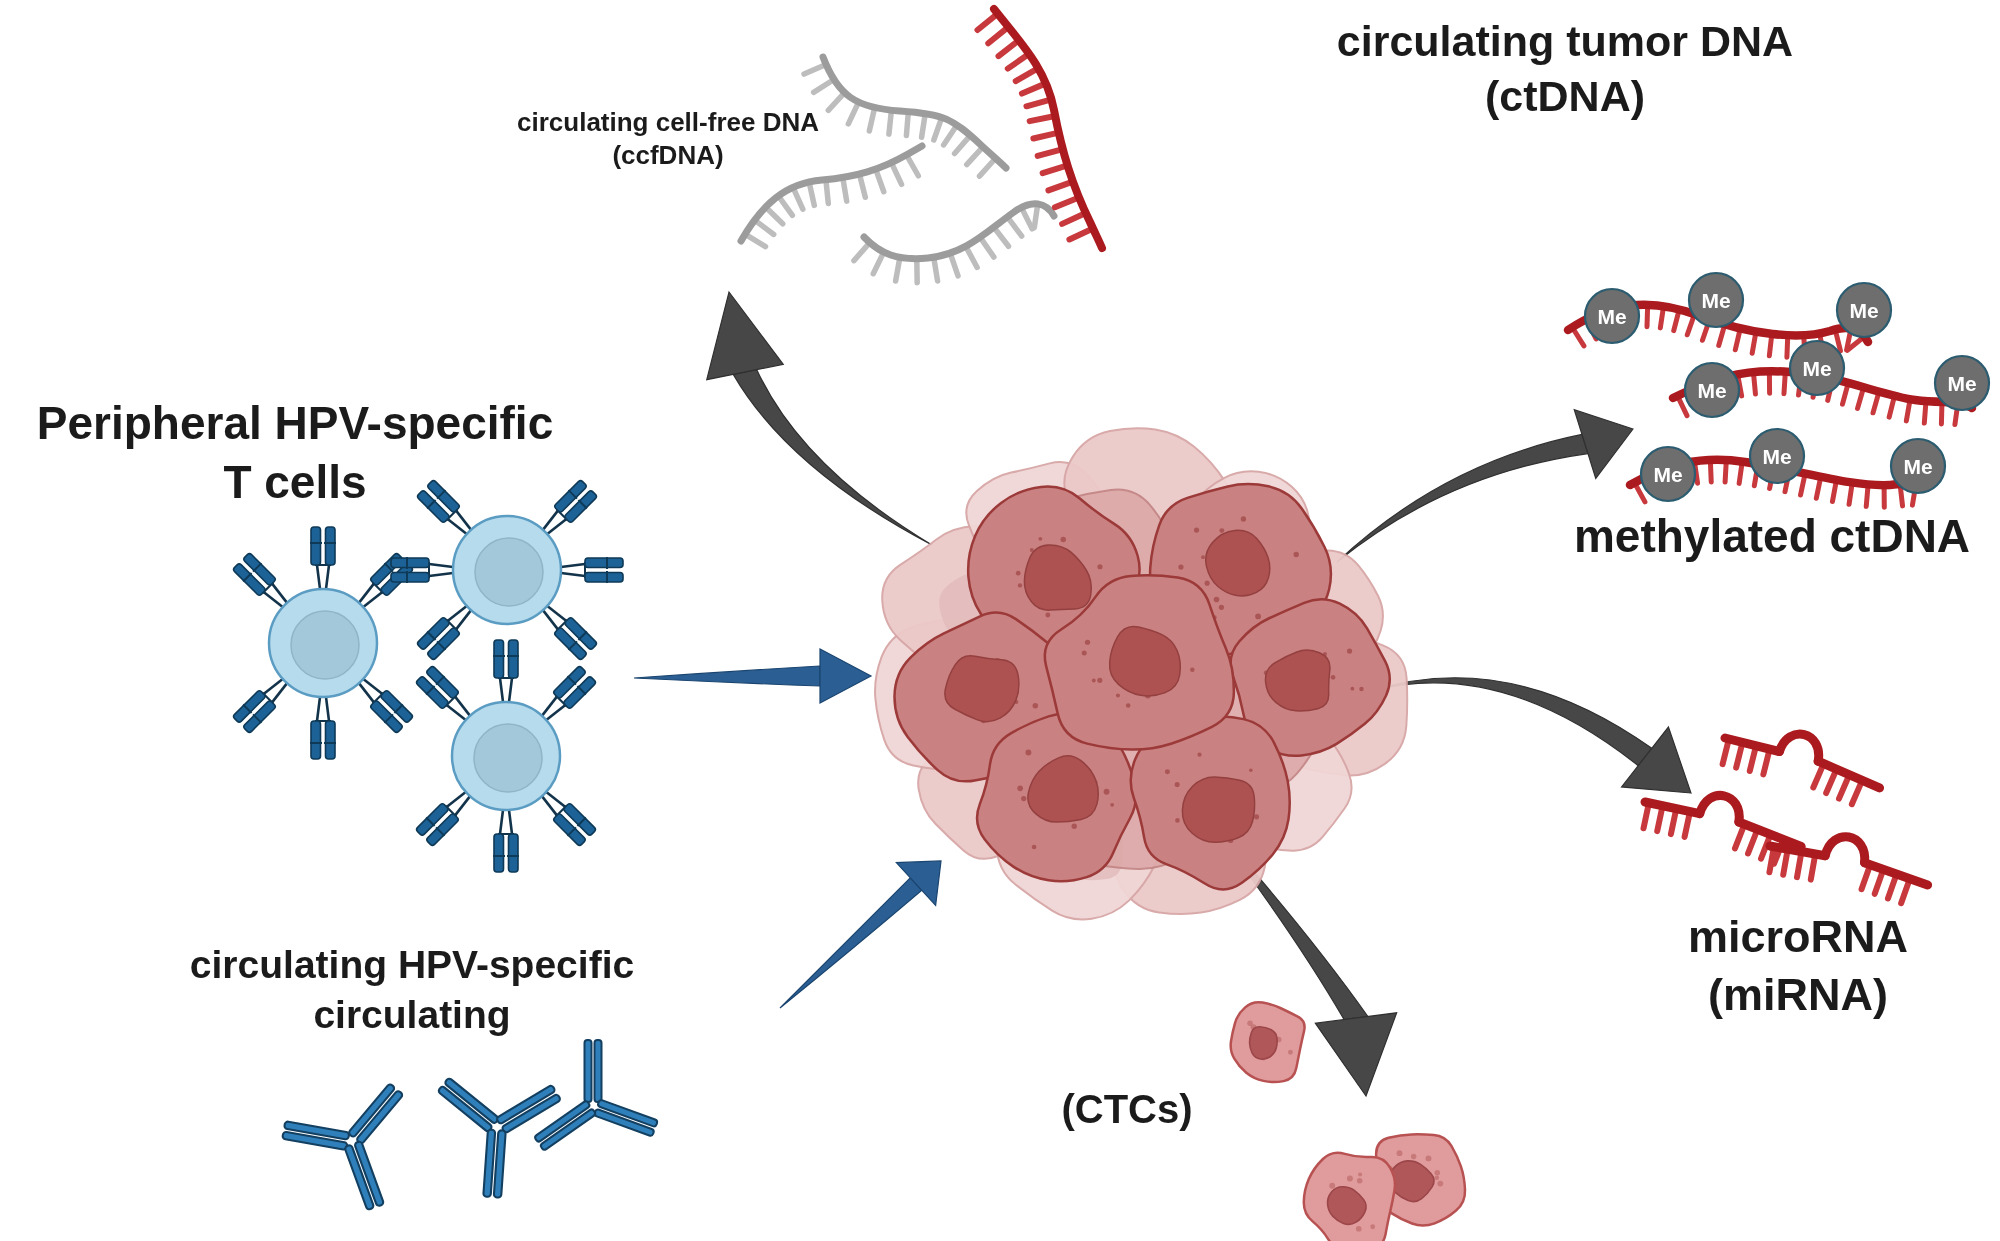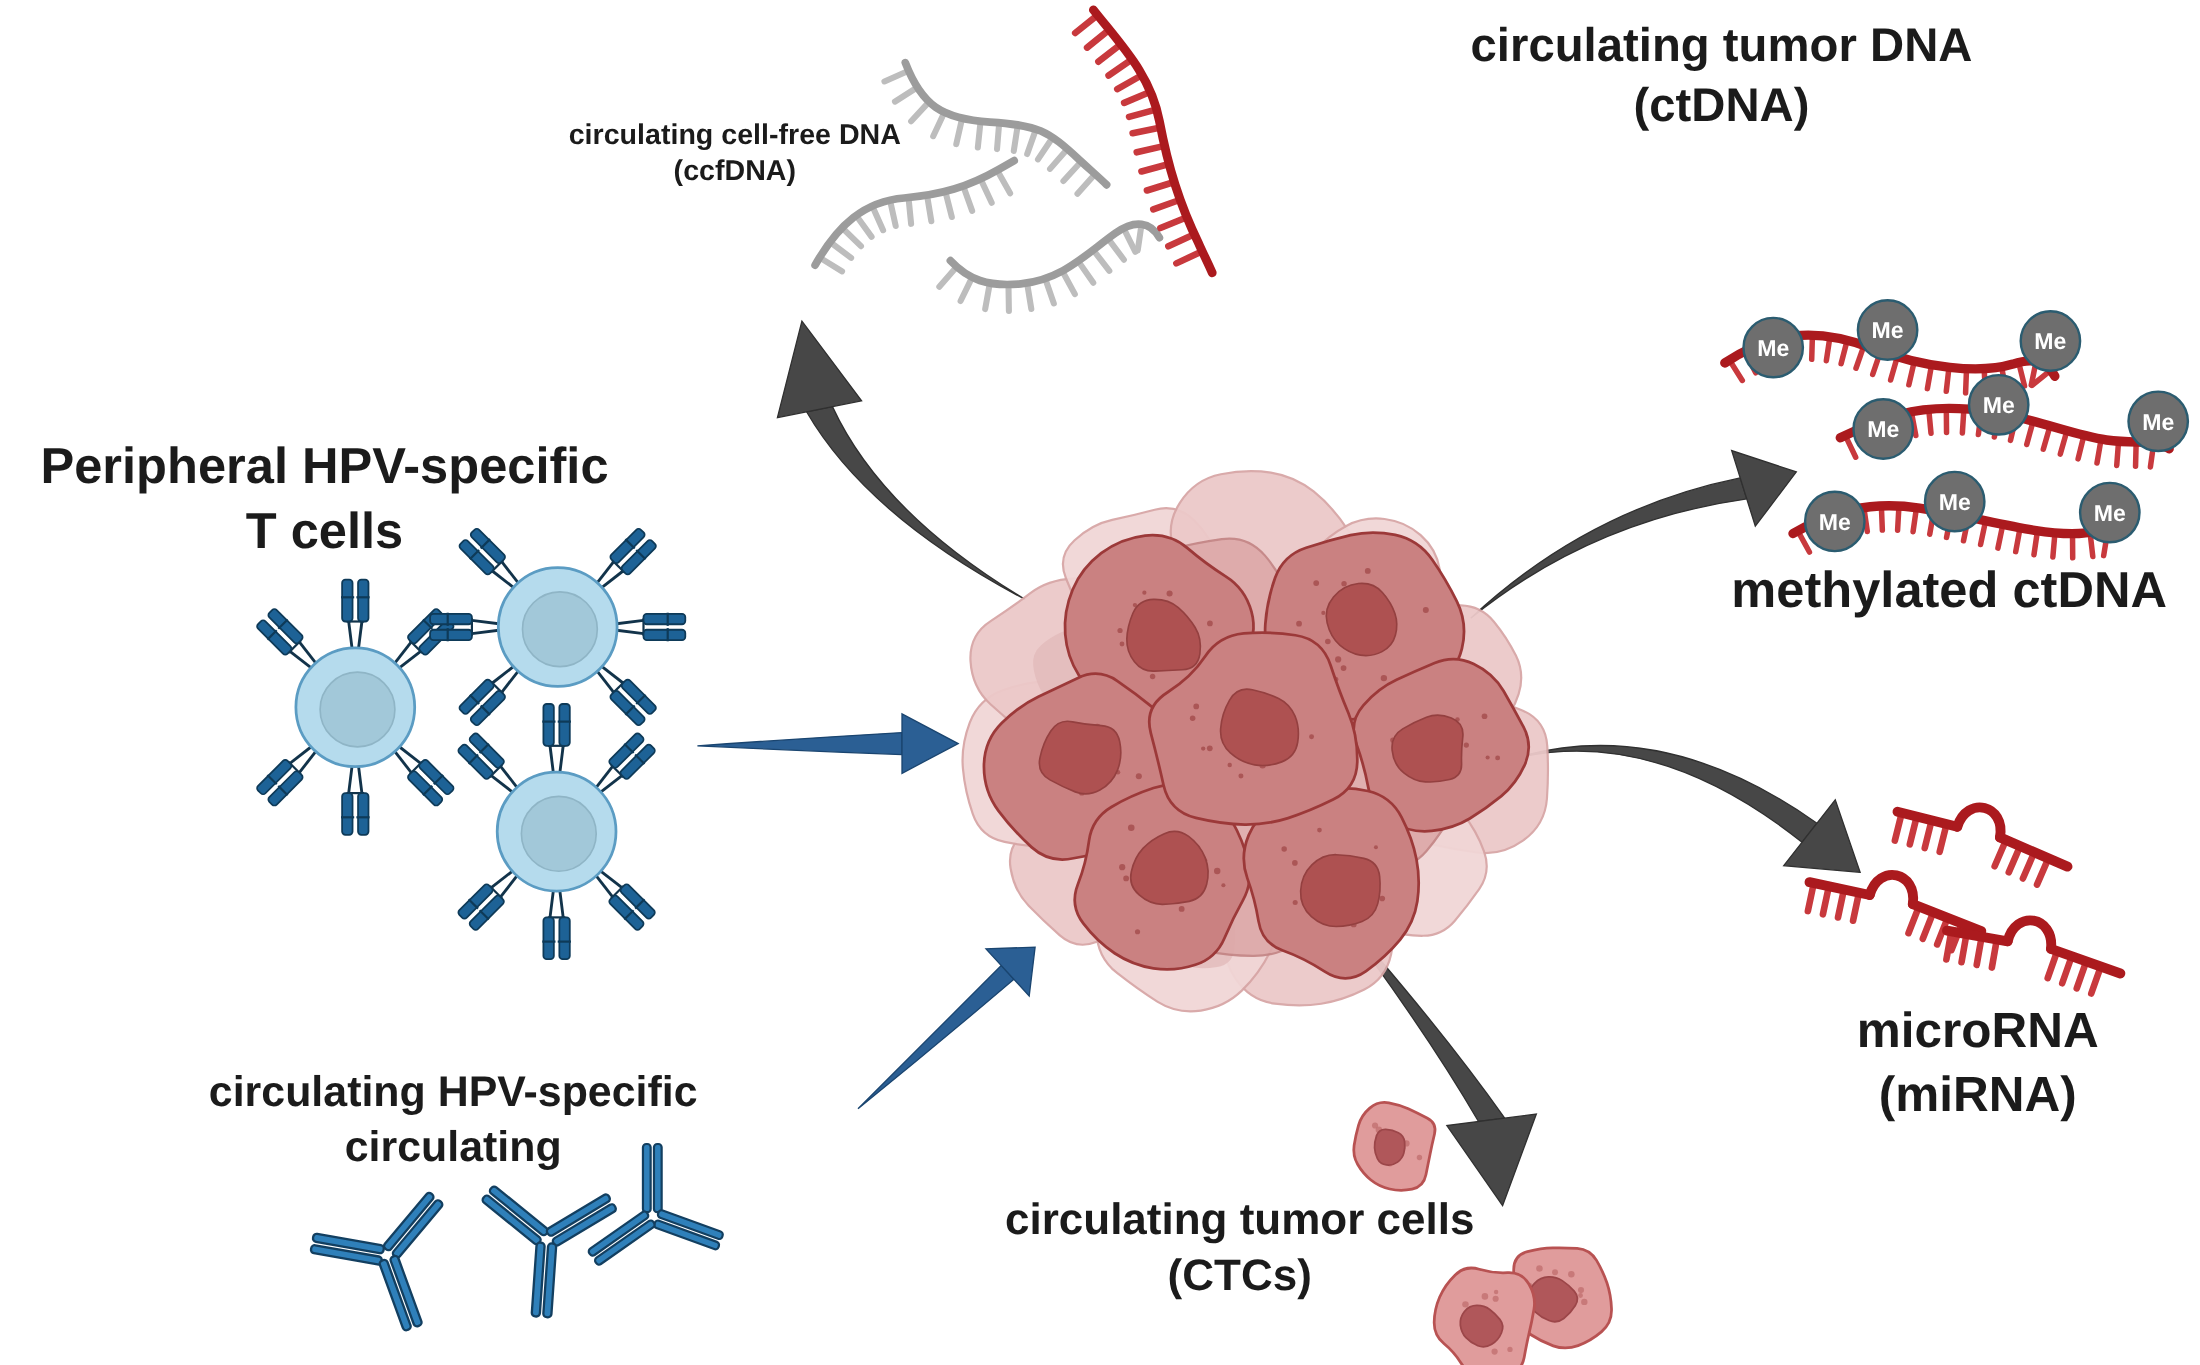--- a/index.html
+++ b/index.html
@@ -5,21 +5,21 @@
   html,body{margin:0;padding:0;background:#ffffff;}
   #stage{position:relative;width:2000px;height:1241px;background:#ffffff;overflow:hidden;
          font-family:"Liberation Sans",sans-serif;}
   #scene{position:absolute;left:0;top:0;}
   .lbl{position:absolute;text-align:center;font-weight:700;color:#1b1b1b;line-height:1.28;
        white-space:nowrap;transform:translateX(-50%);}
   #lbl-ccfdna{left:668px;top:106px;font-size:26px;}
   #lbl-ctdna{left:1542px;top:14px;font-size:43px;margin-left:23px;}
   #lbl-hpv{left:1162px;top:418px;font-size:54px;font-weight:600;letter-spacing:1.5px;}
   #lbl-peripheral{left:295px;top:394px;font-size:46px;}
-  #lbl-antibodies{left:412px;top:940px;font-size:39px;margin-top:28px;}
+  #lbl-antibodies{left:412px;top:940px;font-size:39px;}
   #lbl-methylated{left:1772px;top:507px;font-size:46px;}
   #lbl-mirna{left:1798px;top:908px;font-size:45px;}
   #lbl-ctcs{left:1127px;top:1084px;font-size:40px;}
   .me-text{font:700 21px "Liberation Sans",sans-serif;}
 </style>
 </head>
 <body>
 
 <div id="stage">
 
@@ -693,16 +693,15 @@
     <div>circulating</div>
   </div>
   <div class="lbl" id="lbl-methylated">
     <div>methylated ctDNA</div>
   </div>
   <div class="lbl" id="lbl-mirna">
     <div>microRNA</div>
     <div>(miRNA)</div>
   </div>
   <div class="lbl" id="lbl-ctcs">
-    <div>circulating tumor cells</div>
     <div>(CTCs)</div>
   </div>
 </div>
 
 </body></html>

